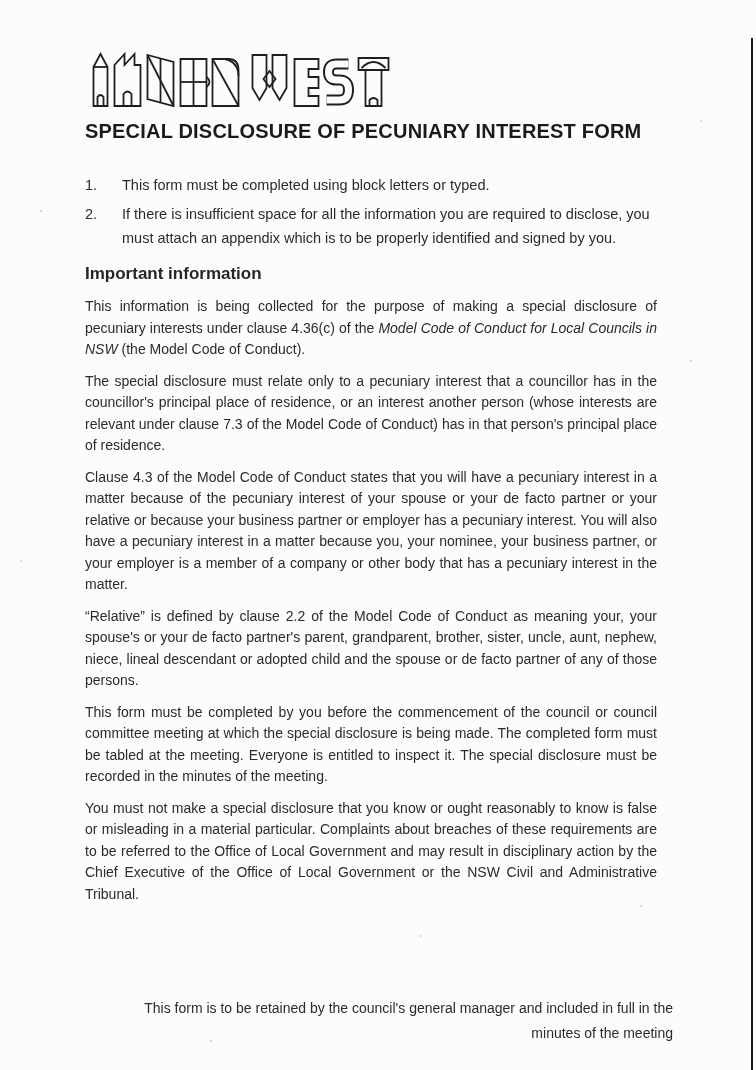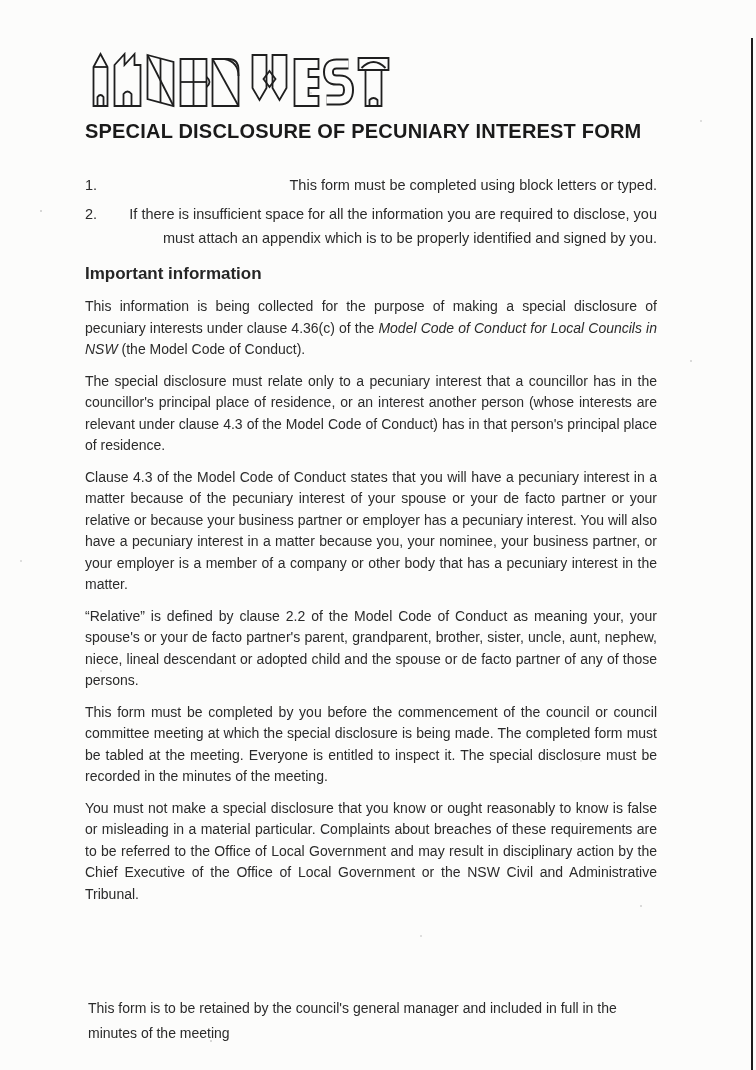--- a/index.html
+++ b/index.html
@@ -38,42 +38,42 @@
     list-style:none;
   }
   .instr{
     display:flex;
     font-size:14.5px;
     line-height:24px;
     margin-top:5px;
   }
   .instr:first-child{margin-top:0;}
   .instr .num{flex:none;width:37px;}
-  .instr .txt{flex:1;text-align:right;}
+  .instr .txt{flex:1;}
   .section-heading{
     margin:14px 0 12px 0;
     font-size:17px;
     line-height:20px;
     font-weight:bold;
     color:#262626;
   }
   p.body{
     margin:10px 0 0 0;
     font-size:14px;
     line-height:21.5px;
     text-align:justify;
   }
   p.body:first-of-type{margin-top:2px;}
   .footer-note{
     position:absolute;
-    left:88px;top:982px;
+    left:101px;top:982px;
     width:572px;
     font-size:14px;
     line-height:25px;
-    text-align:left;
+    text-align:right;
   }
   .scan-line{
     position:absolute;
     right:3px;top:38px;
     width:2px;height:1032px;
     background:#1c1c1c;
   }
   .specks{
     position:absolute;left:0;top:0;width:2px;height:2px;
     background:transparent;
@@ -148,21 +148,21 @@
     <li class="instr">
       <span class="num">2.</span>
       <span class="txt">If there is insufficient space for all the information you are required to disclose, you must attach an appendix which is to be properly identified and signed by you.</span>
     </li>
   </ol>
 
   <h2 class="section-heading">Important information</h2>
 
   <p class="body"><span>This information is being collected for the purpose of making a special disclosure of pecuniary interests under clause 4.36(c) of the </span><em>Model Code of Conduct for Local Councils in NSW</em><span> (the Model Code of Conduct).</span></p>
 
-  <p class="body">The special disclosure must relate only to a pecuniary interest that a councillor has in the councillor's principal place of residence, or an interest another person (whose interests are relevant under clause 4.3 of the Model Code of Conduct) has in that person's principal place of residence.</p>
+  <p class="body">The special disclosure must relate only to a pecuniary interest that a councillor has in the councillor's principal place of residence, or an interest another person (whose interests are relevant under clause 7.3 of the Model Code of Conduct) has in that person's principal place of residence.</p>
   <p class="body">Clause 4.3 of the Model Code of Conduct states that you will have a pecuniary interest in a matter because of the pecuniary interest of your spouse or your de facto partner or your relative or because your business partner or employer has a pecuniary interest. You will also have a pecuniary interest in a matter because you, your nominee, your business partner, or your employer is a member of a company or other body that has a pecuniary interest in the matter.</p>
   <p class="body">“Relative” is defined by clause 2.2 of the Model Code of Conduct as meaning your, your spouse's or your de facto partner's parent, grandparent, brother, sister, uncle, aunt, nephew, niece, lineal descendant or adopted child and the spouse or de facto partner of any of those persons.</p>
   <p class="body">This form must be completed by you before the commencement of the council or council committee meeting at which the special disclosure is being made. The completed form must be tabled at the meeting. Everyone is entitled to inspect it. The special disclosure must be recorded in the minutes of the meeting.</p>
   <p class="body">You must not make a special disclosure that you know or ought reasonably to know is false or misleading in a material particular. Complaints about breaches of these requirements are to be referred to the Office of Local Government and may result in disciplinary action by the Chief Executive of the Office of Local Government or the NSW Civil and Administrative Tribunal.</p>
 
 </div>
 
 <p class="footer-note">This form is to be retained by the council's general manager and included in full in the minutes of the meeting</p>
 
 <div class="scan-line"></div>

